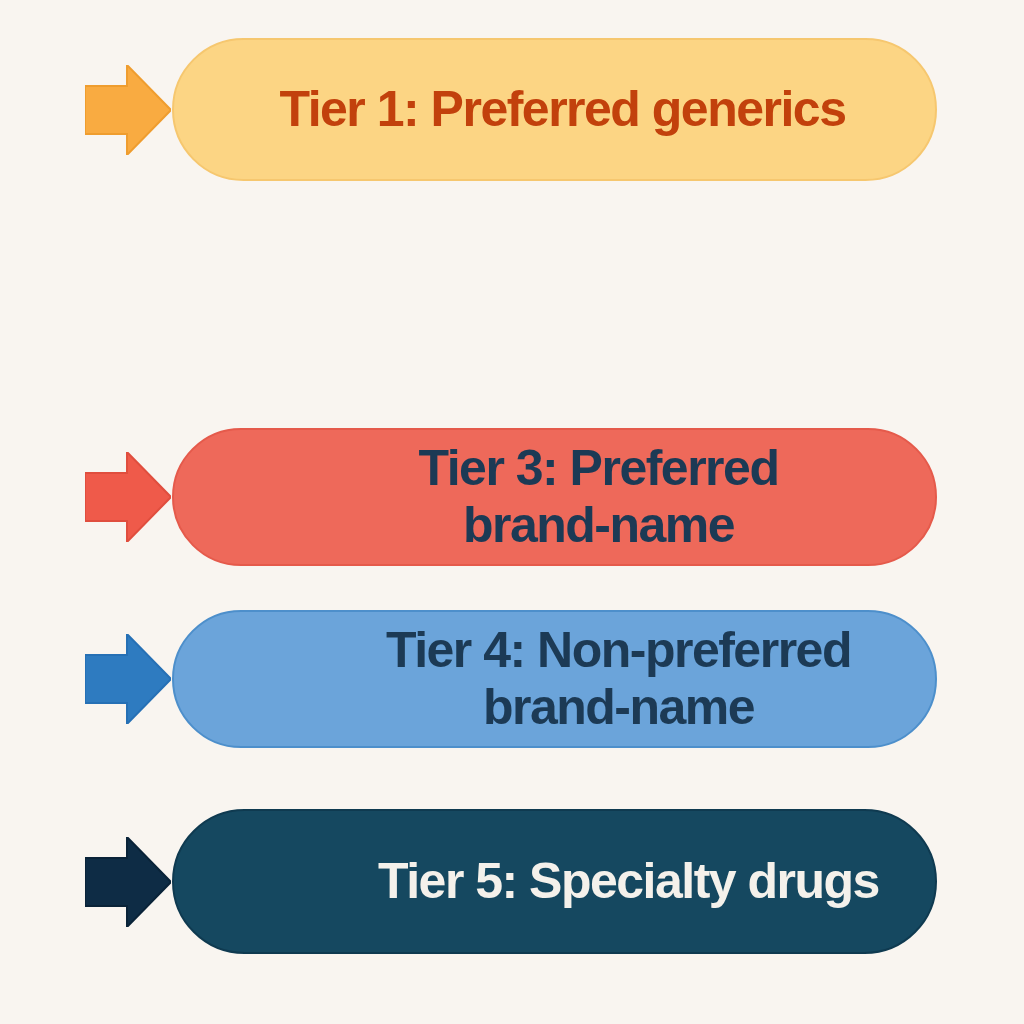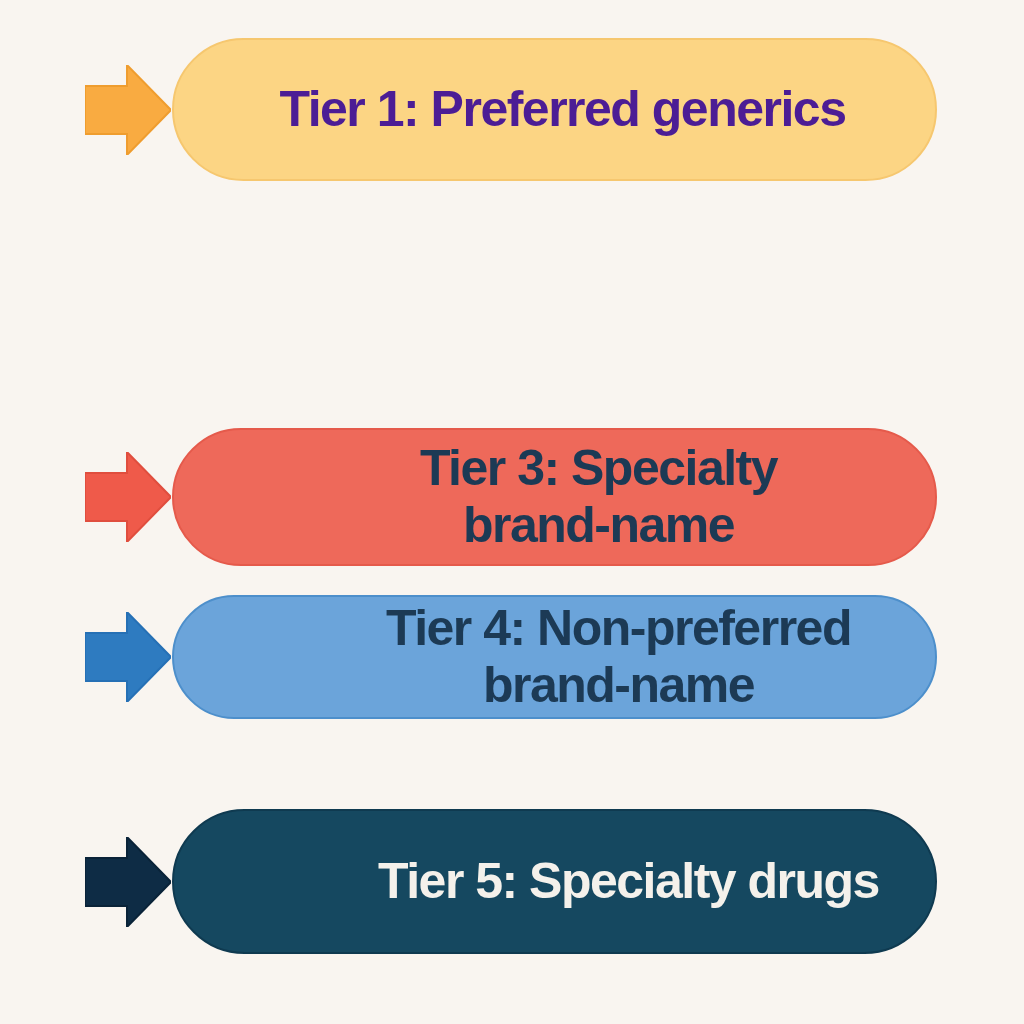--- a/index.html
+++ b/index.html
@@ -10,21 +10,21 @@
   }
   .canvas {
     position: relative;
     width: 1024px; height: 1024px;
     background: #F9F5F0;
   }
   .tier-row { position: absolute; left: 0; width: 1024px; }
   .r1 { top: 38px;  height: 143px; }
   .r2 { top: 230px; height: 148px; }
   .r3 { top: 428px; height: 138px; }
-  .r4 { top: 595px; height: 124px; }
+  .r4 { top: 610px; height: 138px; }
   .r5 { top: 809px; height: 145px; }
 
   .arrow {
     position: absolute;
     left: 85px;
     top: 50%;
     transform: translateY(-50%);
     width: 86px; height: 90px;
     display: block;
   }
@@ -57,31 +57,31 @@
 </head>
 <body>
 
 <div class="canvas" style="background: rgb(249, 245, 240);">
 
   <div class="tier-row r1">
     <svg class="arrow" viewBox="0 0 86 90" preserveAspectRatio="none">
       <polygon points="0,21 42,21 42,0 86,45 42,90 42,69 0,69" stroke-width="2" style="fill: rgb(249, 171, 65); stroke: rgb(239, 157, 47);"></polygon>
     </svg>
     <div class="pill" style="background: rgb(252, 213, 132); border-color: rgb(246, 199, 111);">
-      <span class="label" style="color: #4c1d95;">Tier 1: Preferred generics</span>
+      <span class="label" style="color: #c2410c;">Tier 1: Preferred generics</span>
     </div>
   </div>
 
 
   <div class="tier-row r3">
     <svg class="arrow" viewBox="0 0 86 90" preserveAspectRatio="none">
       <polygon points="0,21 42,21 42,0 86,45 42,90 42,69 0,69" stroke-width="2" style="fill: rgb(239, 90, 74); stroke: rgb(224, 78, 62);"></polygon>
     </svg>
     <div class="pill" style="background: rgb(238, 105, 90); border-color: rgb(229, 90, 75);">
-      <span class="label" style="color: rgb(28, 58, 85);">Tier 3: Specialty
+      <span class="label" style="color: rgb(28, 58, 85);">Tier 3: Preferred
 brand-name</span>
     </div>
   </div>
 
   <div class="tier-row r4">
     <svg class="arrow" viewBox="0 0 86 90" preserveAspectRatio="none">
       <polygon points="0,21 42,21 42,0 86,45 42,90 42,69 0,69" stroke-width="2" style="fill: rgb(46, 123, 192); stroke: rgb(38, 112, 181);"></polygon>
     </svg>
     <div class="pill" style="background: rgb(107, 164, 218); border-color: rgb(77, 143, 203);">
       <span class="label" style="color: rgb(28, 58, 85);">Tier 4: Non-preferred

